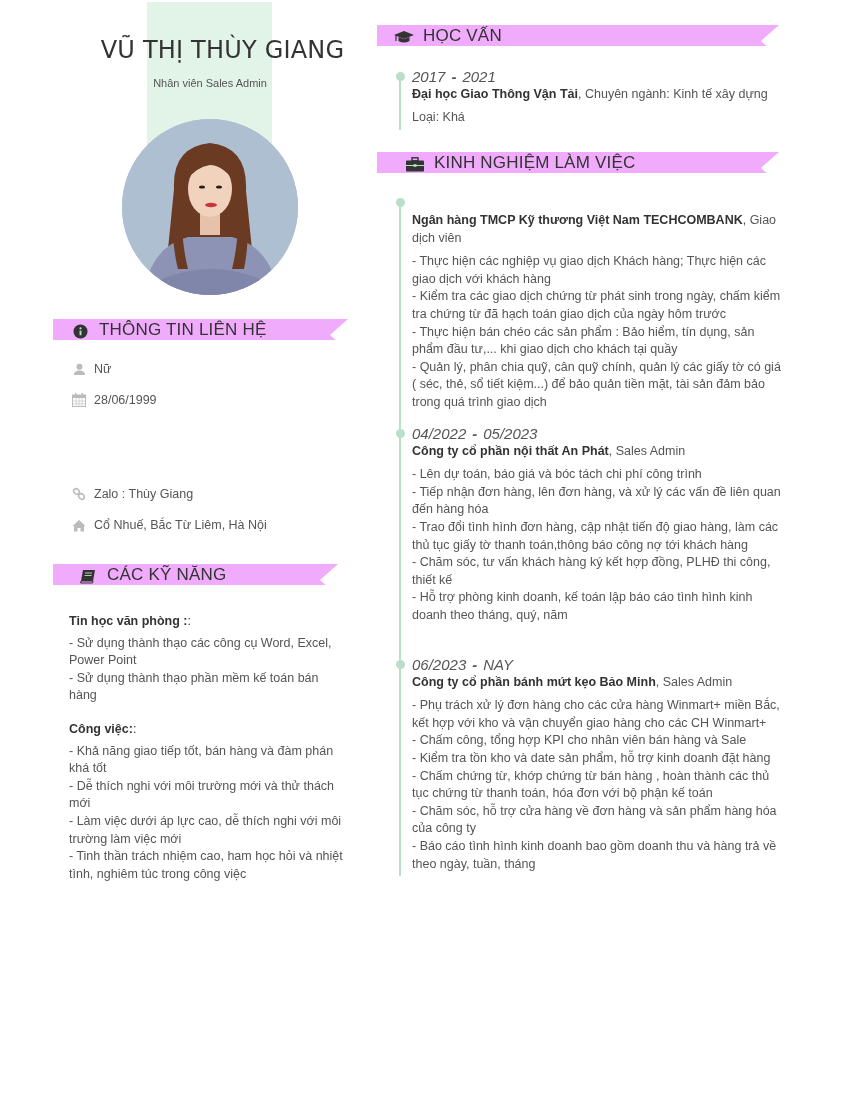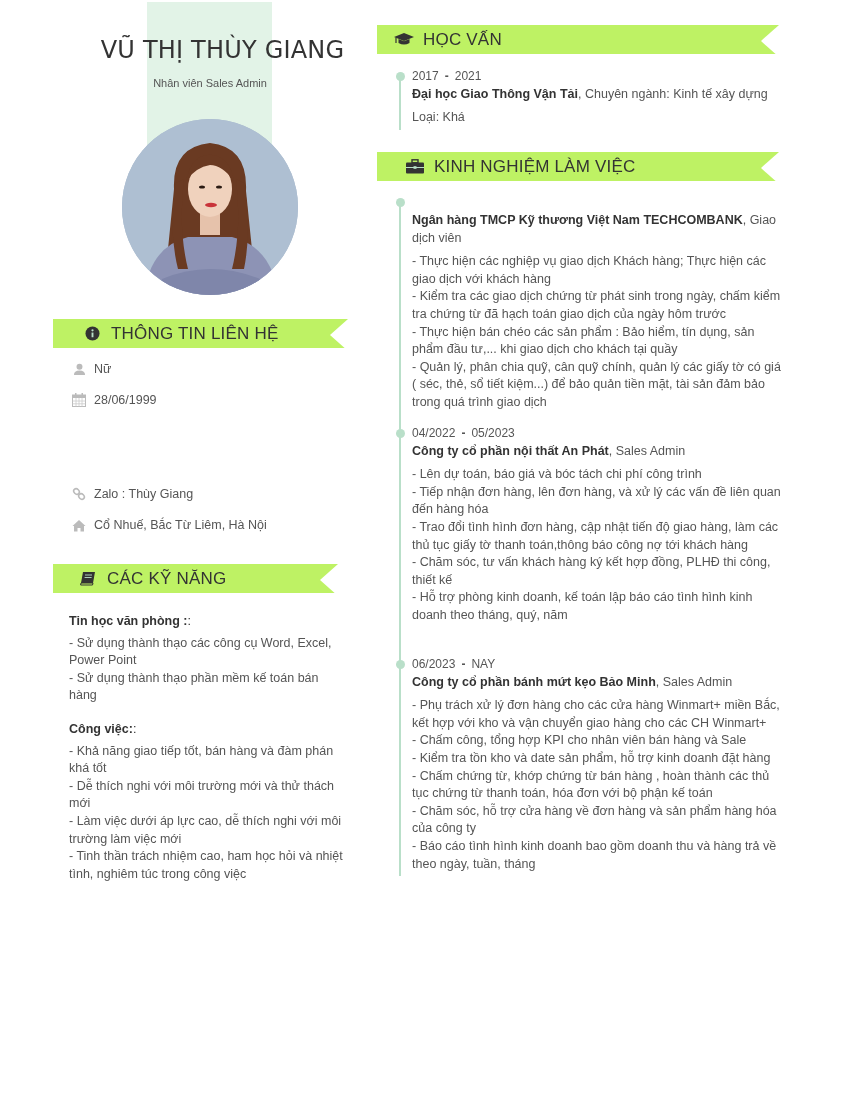--- a/index.html
+++ b/index.html
@@ -6,37 +6,37 @@
   html, body { width: 850px; height: 1100px; background: #ffffff; overflow: hidden; }
   body { position: relative; font-family: "Liberation Sans", sans-serif; color: #555; }
 
   .accent-strip { position: absolute; left: 147px; top: 2px; width: 125px; height: 160px; background: #e2f3e7; }
 
   .name { position: absolute; left: 55px; width: 335px; top: 36px; text-align: center; font-size: 24px; color: #333; letter-spacing: 0.2px; font-family: "DejaVu Sans", sans-serif; font-weight: normal; }
   .position { position: absolute; left: 55px; width: 310px; top: 77px; text-align: center; font-size: 11px; color: #555; }
 
   .avatar { position: absolute; left: 122px; top: 119px; width: 176px; height: 176px; border-radius: 50%; overflow: hidden; background: #a9b9cc; }
 
-  .banner { position: absolute; height: 29px; background: #bef264; display: flex; align-items: center; }
+  .banner { position: absolute; height: 21px; background: #f0abfc; display: flex; align-items: flex-end; }
   .banner .notch { position: absolute; right: 0; top: 0; width: 0; height: 0; border-top: 16px solid transparent; border-bottom: 16px solid transparent; border-right: 18px solid #ffffff; }
   .banner .b-icon { width: 22px; height: 18px; display: inline-flex; align-items: center; justify-content: center; margin-right: 8px; }
   .banner .b-title { font-size: 17px; color: #333; letter-spacing: 0.2px; }
 
   .contact-row { position: absolute; left: 72px; display: flex; align-items: center; font-size: 12.5px; color: #555; }
   .contact-row .c-icon { width: 14px; height: 14px; margin-right: 8px; display: inline-flex; align-items: center; justify-content: center; }
 
   .skills { position: absolute; left: 69px; top: 613px; width: 275px; font-size: 12.5px; line-height: 17.6px; color: #555; }
   .skills .group-title { font-weight: bold; color: #333; margin-bottom: 4px; }
   .skills .group { margin-bottom: 16px; }
 
   .timeline { position: absolute; left: 399px; width: 2px; background: #b9dfc9; }
   .dot { position: absolute; width: 9px; height: 9px; border-radius: 50%; background: #b9dfc9; }
 
   .entry { position: absolute; left: 412px; width: 372px; font-size: 12.5px; color: #555; line-height: 17.6px; }
-  .entry .dates { font-size: 12px; color: #555; }
+  .entry .dates { font-size: 15px; color: #555; font-style: italic; }
   .entry .dates .sep { margin: 0 6px; font-weight: bold; }
   .entry .org { color: #333; font-weight: bold; }
   .entry .desc { margin-top: 6px; }
 </style>
 </head>
 <body>
 
 <div class="accent-strip"></div>
 
 <h1 class="name">VŨ THỊ THÙY GIANG</h1>
@@ -61,21 +61,21 @@
 
     <ellipse cx="89" cy="86" rx="6" ry="2.2" fill="#c9343a"></ellipse>
 
     <ellipse cx="80" cy="68" rx="3" ry="1.6" fill="#2a1a12"></ellipse>
     <ellipse cx="97" cy="68" rx="3" ry="1.6" fill="#2a1a12"></ellipse>
 
     <path d="M40 160 Q88 140 138 160 L140 176 L38 176 Z" fill="#7f86aa"></path>
   </svg>
 </div>
 
-<div class="banner" style="left:53px; top:319px; width:295px; padding-left:28px;">
+<div class="banner" style="left:53px; top:319px; width:295px; padding-left:16px;">
   <span class="b-icon">
     <svg width="15" height="15" viewBox="0 0 16 16">
         <circle cx="8" cy="8" r="7.5" fill="#333"></circle>
         <rect x="7" y="7" width="2" height="5" fill="#b9dfc9"></rect>
         <circle cx="8" cy="4.6" r="1.2" fill="#b9dfc9"></circle>
       </svg>
   </span>
   <span class="b-title">THÔNG TIN LIÊN HỆ</span>
   <span class="notch"></span>
 </div>

